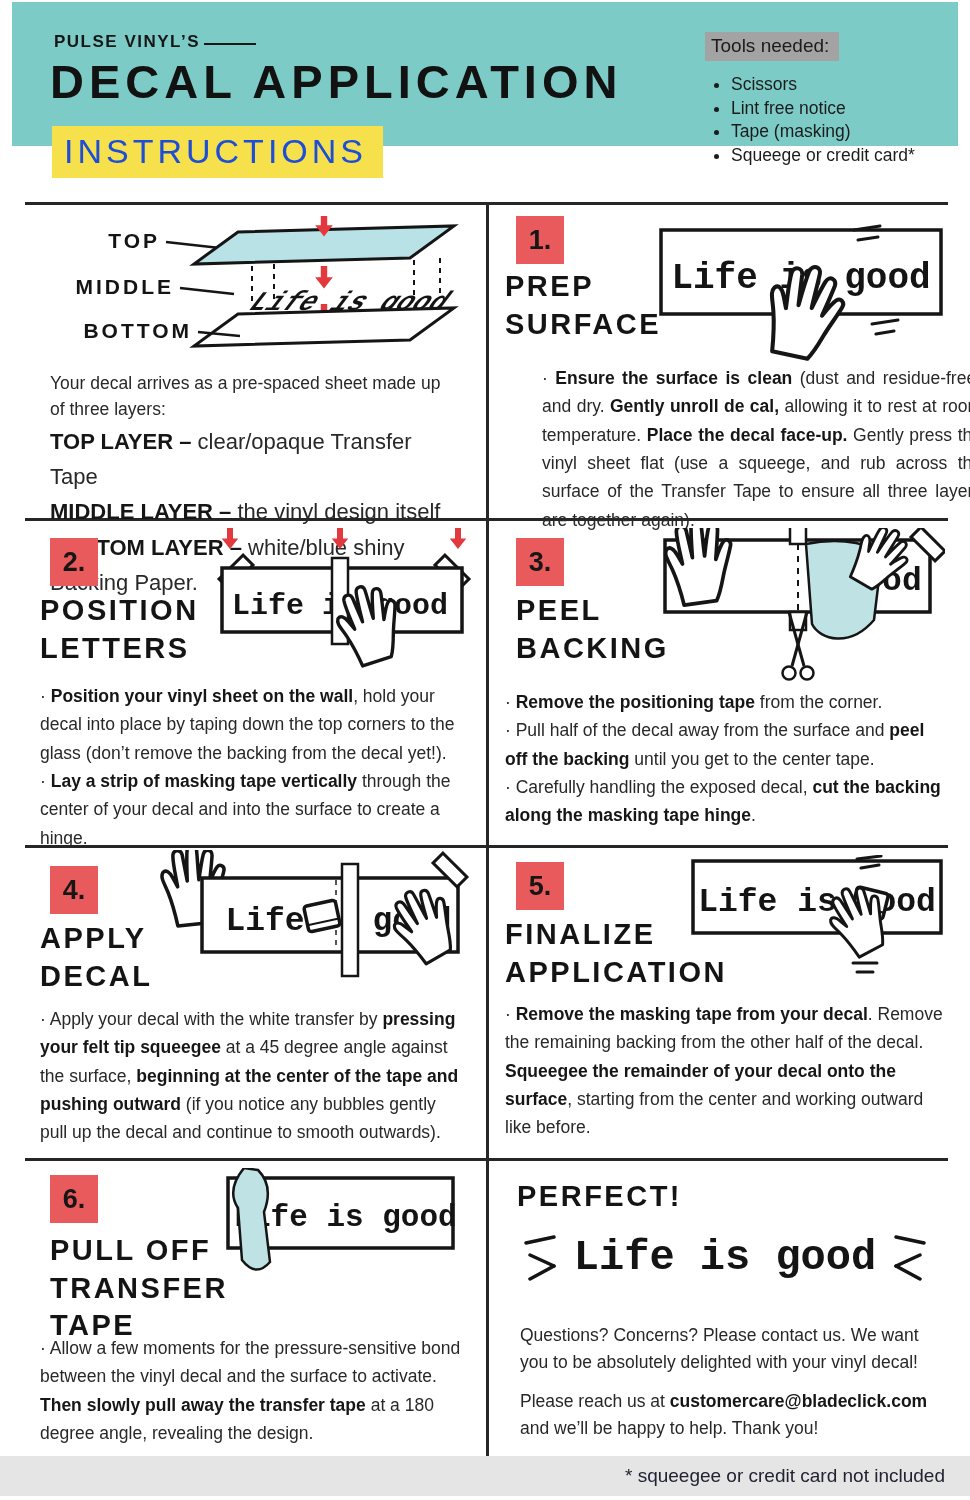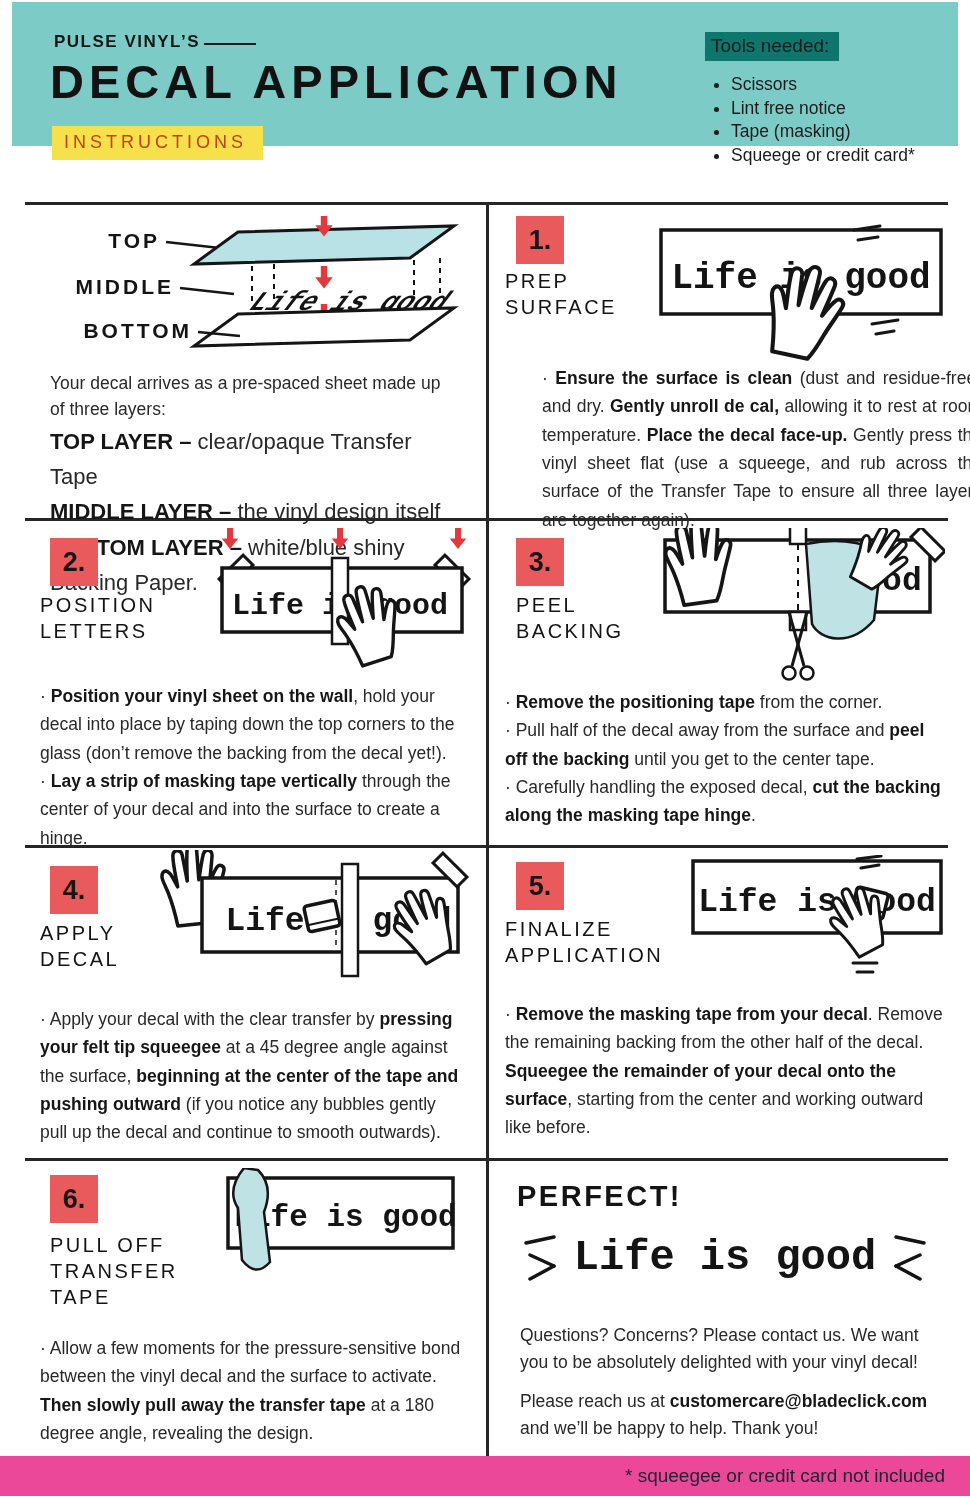--- a/index.html
+++ b/index.html
@@ -5,52 +5,52 @@
   html,body{margin:0;padding:0;}
   body{width:970px;height:1500px;position:relative;background:#fff;
        font-family:"Liberation Sans","DejaVu Sans",sans-serif;color:#232323;overflow:hidden;}
   .abs{position:absolute;}
 
   
   .header{left:12px;top:2px;width:946px;height:144px;background:#7DCBC7;}
   .brand{left:42px;top:30px;font-size:17px;font-weight:bold;letter-spacing:1.5px;color:#161616;}
   .brand-line{display:inline-block;width:52px;border-bottom:2px solid #161616;margin-left:4px;vertical-align:2px;}
   .title{left:38px;top:52px;font-size:47px;font-weight:800;letter-spacing:5px;color:#121212;white-space:nowrap;}
-  .subtitle{left:40px;top:124px;background:#F6E14D;padding:6px 16px 7px 12px;font-size:18px;
-            font-weight:500;letter-spacing:4px;color:#c2410c;}
+  .subtitle{left:40px;top:124px;background:#F6E14D;padding:6px 16px 7px 12px;font-size:34px;
+            font-weight:500;letter-spacing:4px;color:#1d4ed8;}
   .tools{left:693px;top:30px;width:250px;}
-  .tools-label{display:inline-block;background:#0f766e;padding:3px 10px 4px 6px;font-size:19px;color:#1c1c1c;}
+  .tools-label{display:inline-block;background:#a3a3a3;padding:3px 10px 4px 6px;font-size:19px;color:#1c1c1c;}
   .tools ul{margin:12px 0 0 0;padding-left:26px;font-size:17.5px;line-height:1.35;color:#1c1c1c;}
 
   
   .hline{left:25px;width:923px;height:2.5px;background:#262626;}
   .vline{left:486px;width:2.5px;background:#262626;}
 
   
   .num{width:48px;height:48px;background:#E95A5D;display:flex;align-items:center;justify-content:center;
        font-size:27px;font-weight:bold;color:#161616;}
-  .step-title{font-size:20px;font-weight:400;letter-spacing:2.5px;line-height:1.3;color:#141414;white-space:pre-line;}
+  .step-title{font-size:29px;font-weight:700;letter-spacing:2.5px;line-height:1.3;color:#141414;white-space:pre-line;}
   .step-body{font-size:17.5px;line-height:1.62;white-space:pre-line;color:#282828;}
   .step-body b{color:#161616;}
   .justify{text-align:justify;margin-left:37px;}
 
   
   .intro-lead{left:50px;top:370px;width:408px;font-size:17.5px;line-height:1.5;color:#282828;}
   .layers{left:50px;top:424px;width:414px;font-size:22px;line-height:1.6;color:#282828;}
   .layers b{color:#161616;}
 
   
   .perfect-title{left:517px;top:1180px;font-size:29px;font-weight:800;letter-spacing:2.5px;color:#141414;}
   .logo-row{left:507px;top:1234px;width:436px;display:flex;align-items:center;justify-content:center;gap:16px;}
   .logo-text{font-family:"Liberation Mono","DejaVu Sans Mono",monospace;font-weight:bold;font-size:42px;color:#141414;white-space:nowrap;}
   .p-para{font-size:17.5px;line-height:1.55;color:#282828;}
   .p-para b{color:#161616;margin-top:44px;}
 
   
-  .footer{left:0;top:1456px;width:970px;height:40px;background:#ec4899;
+  .footer{left:0;top:1456px;width:970px;height:40px;background:#e5e5e5;
           display:flex;align-items:center;justify-content:flex-end;padding-right:25px;box-sizing:border-box;
           font-size:19px;color:#223;}
 
   .decal-font{font-family:"Liberation Mono","DejaVu Sans Mono",monospace;font-weight:bold;fill:#141414;}
   svg text{user-select:none;}
 </style>
 </head>
 <body>
 
 <svg width="0" height="0" style="position:absolute">
@@ -185,21 +185,21 @@
   <use href="#hand" transform="translate(2,-6) rotate(-6) scale(0.78)"></use>
   <rect x="52" y="28" width="256" height="74" fill="#fff" stroke="#151515" stroke-width="3.5"></rect>
   <text x="115" y="80" text-anchor="middle" class="decal-font" font-size="33">Life</text>
   <text x="262" y="80" text-anchor="middle" class="decal-font" font-size="33">good</text>
   <line x1="186" y1="30" x2="186" y2="100" stroke="#555" stroke-width="2" stroke-dasharray="5,5"></line>
   <rect x="192" y="14" width="16" height="112" fill="#fff" stroke="#151515" stroke-width="2.5"></rect>
   <use href="#squeegee" transform="translate(172,66) rotate(-12)"></use>
   <use href="#hand" transform="translate(225,56) rotate(-30) scale(0.7)"></use>
   <use href="#tapebit" transform="translate(300,20) rotate(45)"></use>
 </svg>
-<div class="abs step-body" style="left:40px;top:1005px;width:422px"><span>· Apply your decal with the clear transfer by </span><b>pressing your felt tip squeegee</b><span> at a 45 degree angle against the surface, </span><b>beginning at the center of the tape and pushing outward</b><span> (if you notice any bubbles gently pull up the decal and continue to smooth outwards).</span></div>
+<div class="abs step-body" style="left:40px;top:1005px;width:422px"><span>· Apply your decal with the white transfer by </span><b>pressing your felt tip squeegee</b><span> at a 45 degree angle against the surface, </span><b>beginning at the center of the tape and pushing outward</b><span> (if you notice any bubbles gently pull up the decal and continue to smooth outwards).</span></div>
 
 <div class="abs num" style="left:516px;top:862px">5.</div>
 <div class="abs step-title" style="left:505px;top:916px">FINALIZE
 APPLICATION</div>
 <svg class="abs" style="left:685px;top:855px" width="260" height="125" viewBox="0 0 260 125">
   <rect x="8" y="6" width="248" height="72" fill="#fff" stroke="#151515" stroke-width="3.5"></rect>
   <text x="132" y="56" text-anchor="middle" class="decal-font" font-size="33">Life is good</text>
   <g stroke="#151515" stroke-width="3" stroke-linecap="round">
     <line x1="172" y1="4" x2="196" y2="1"></line>
       <line x1="176" y1="13" x2="194" y2="10"></line>

